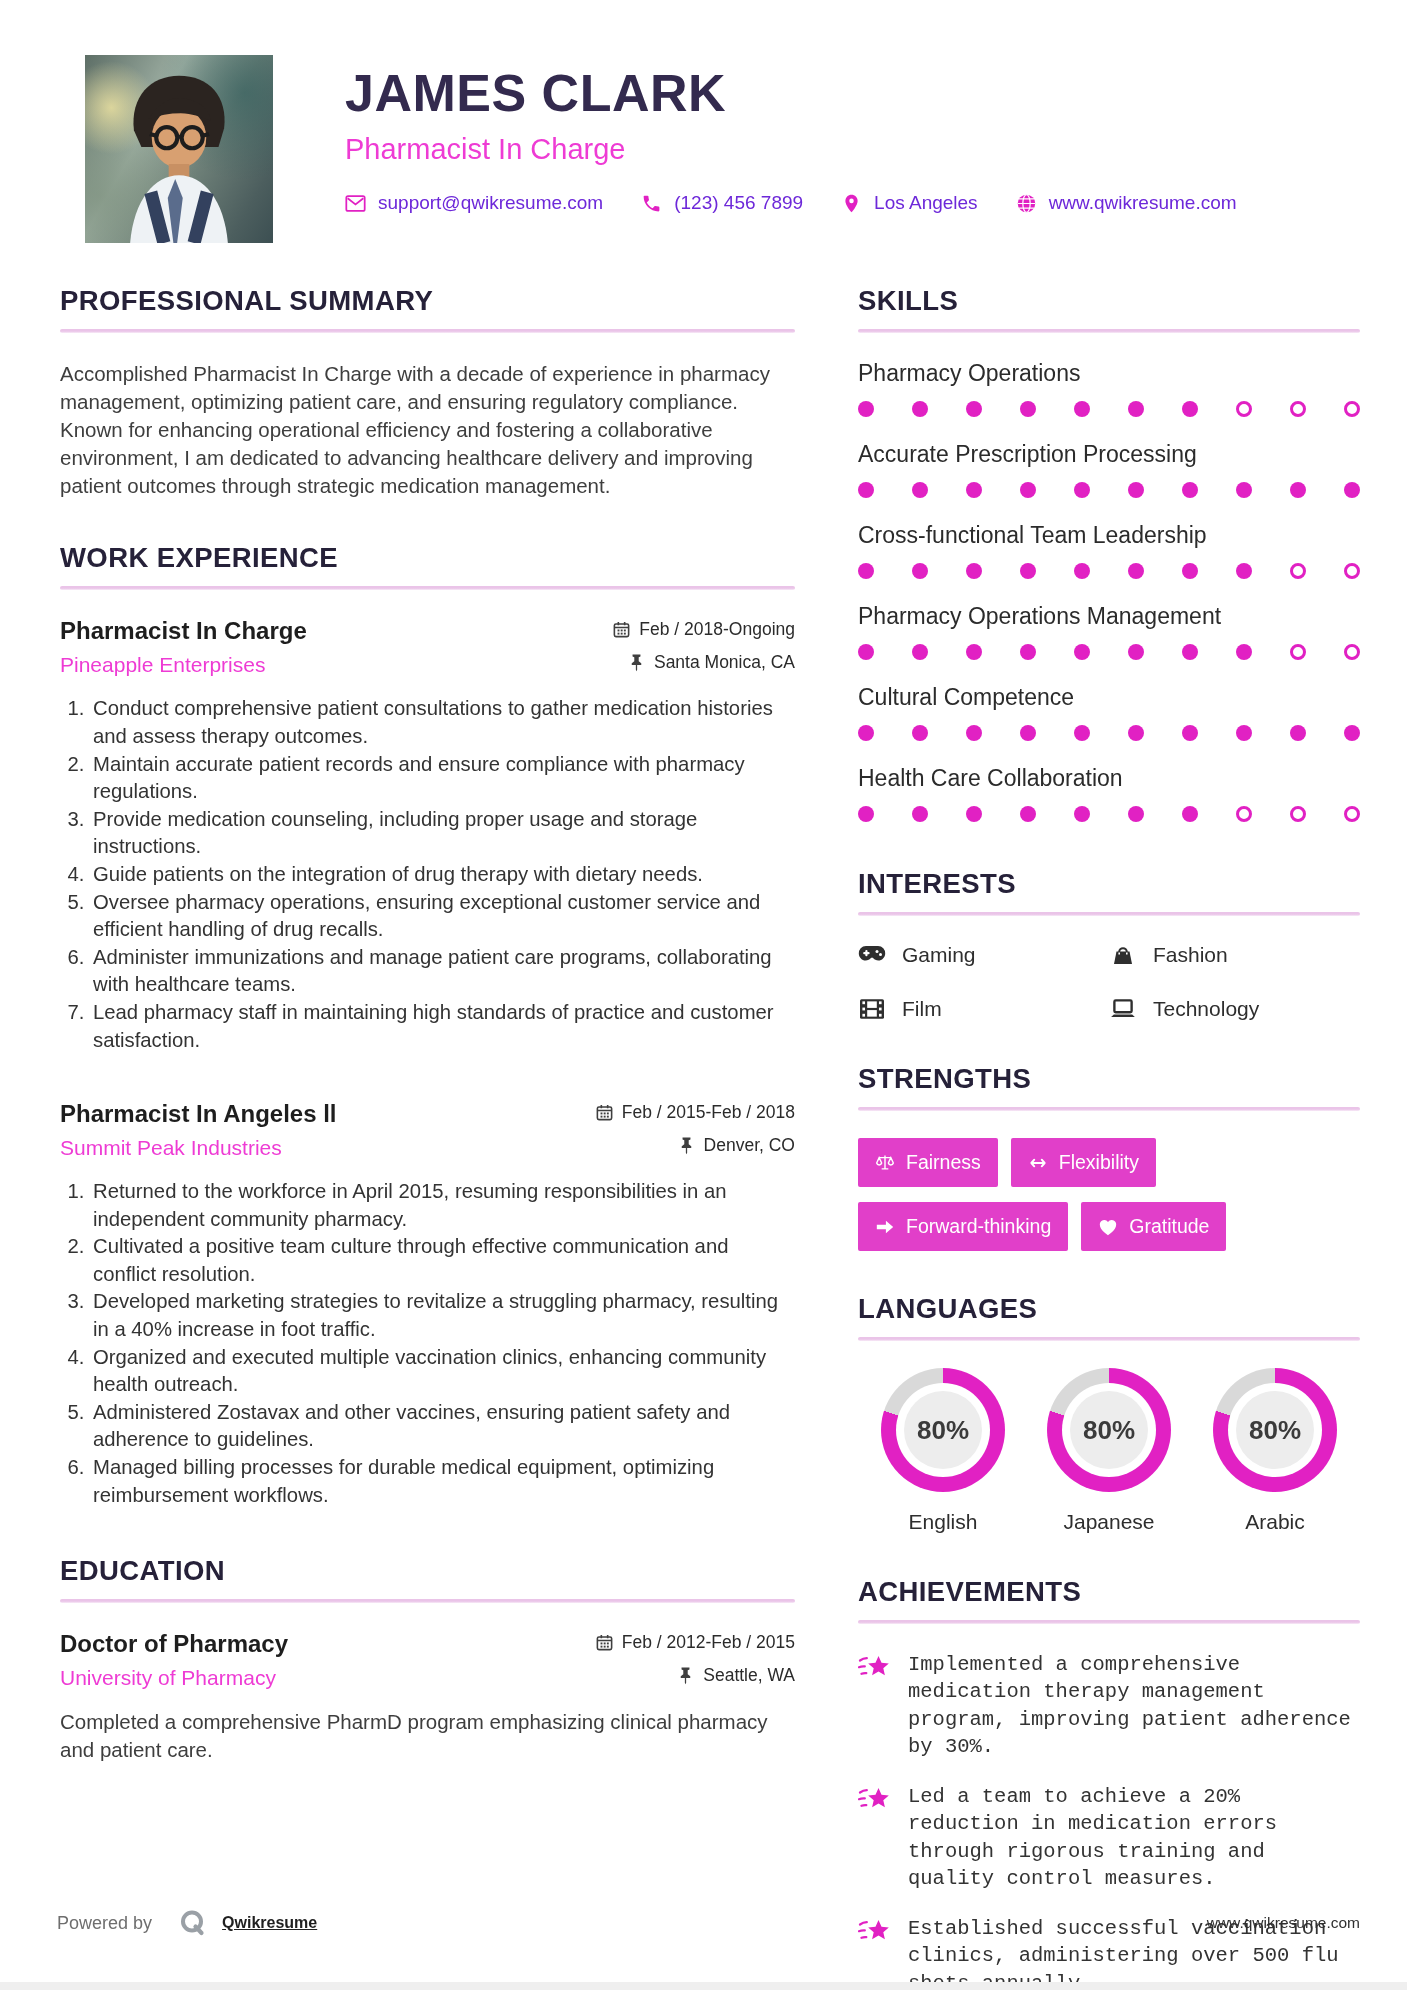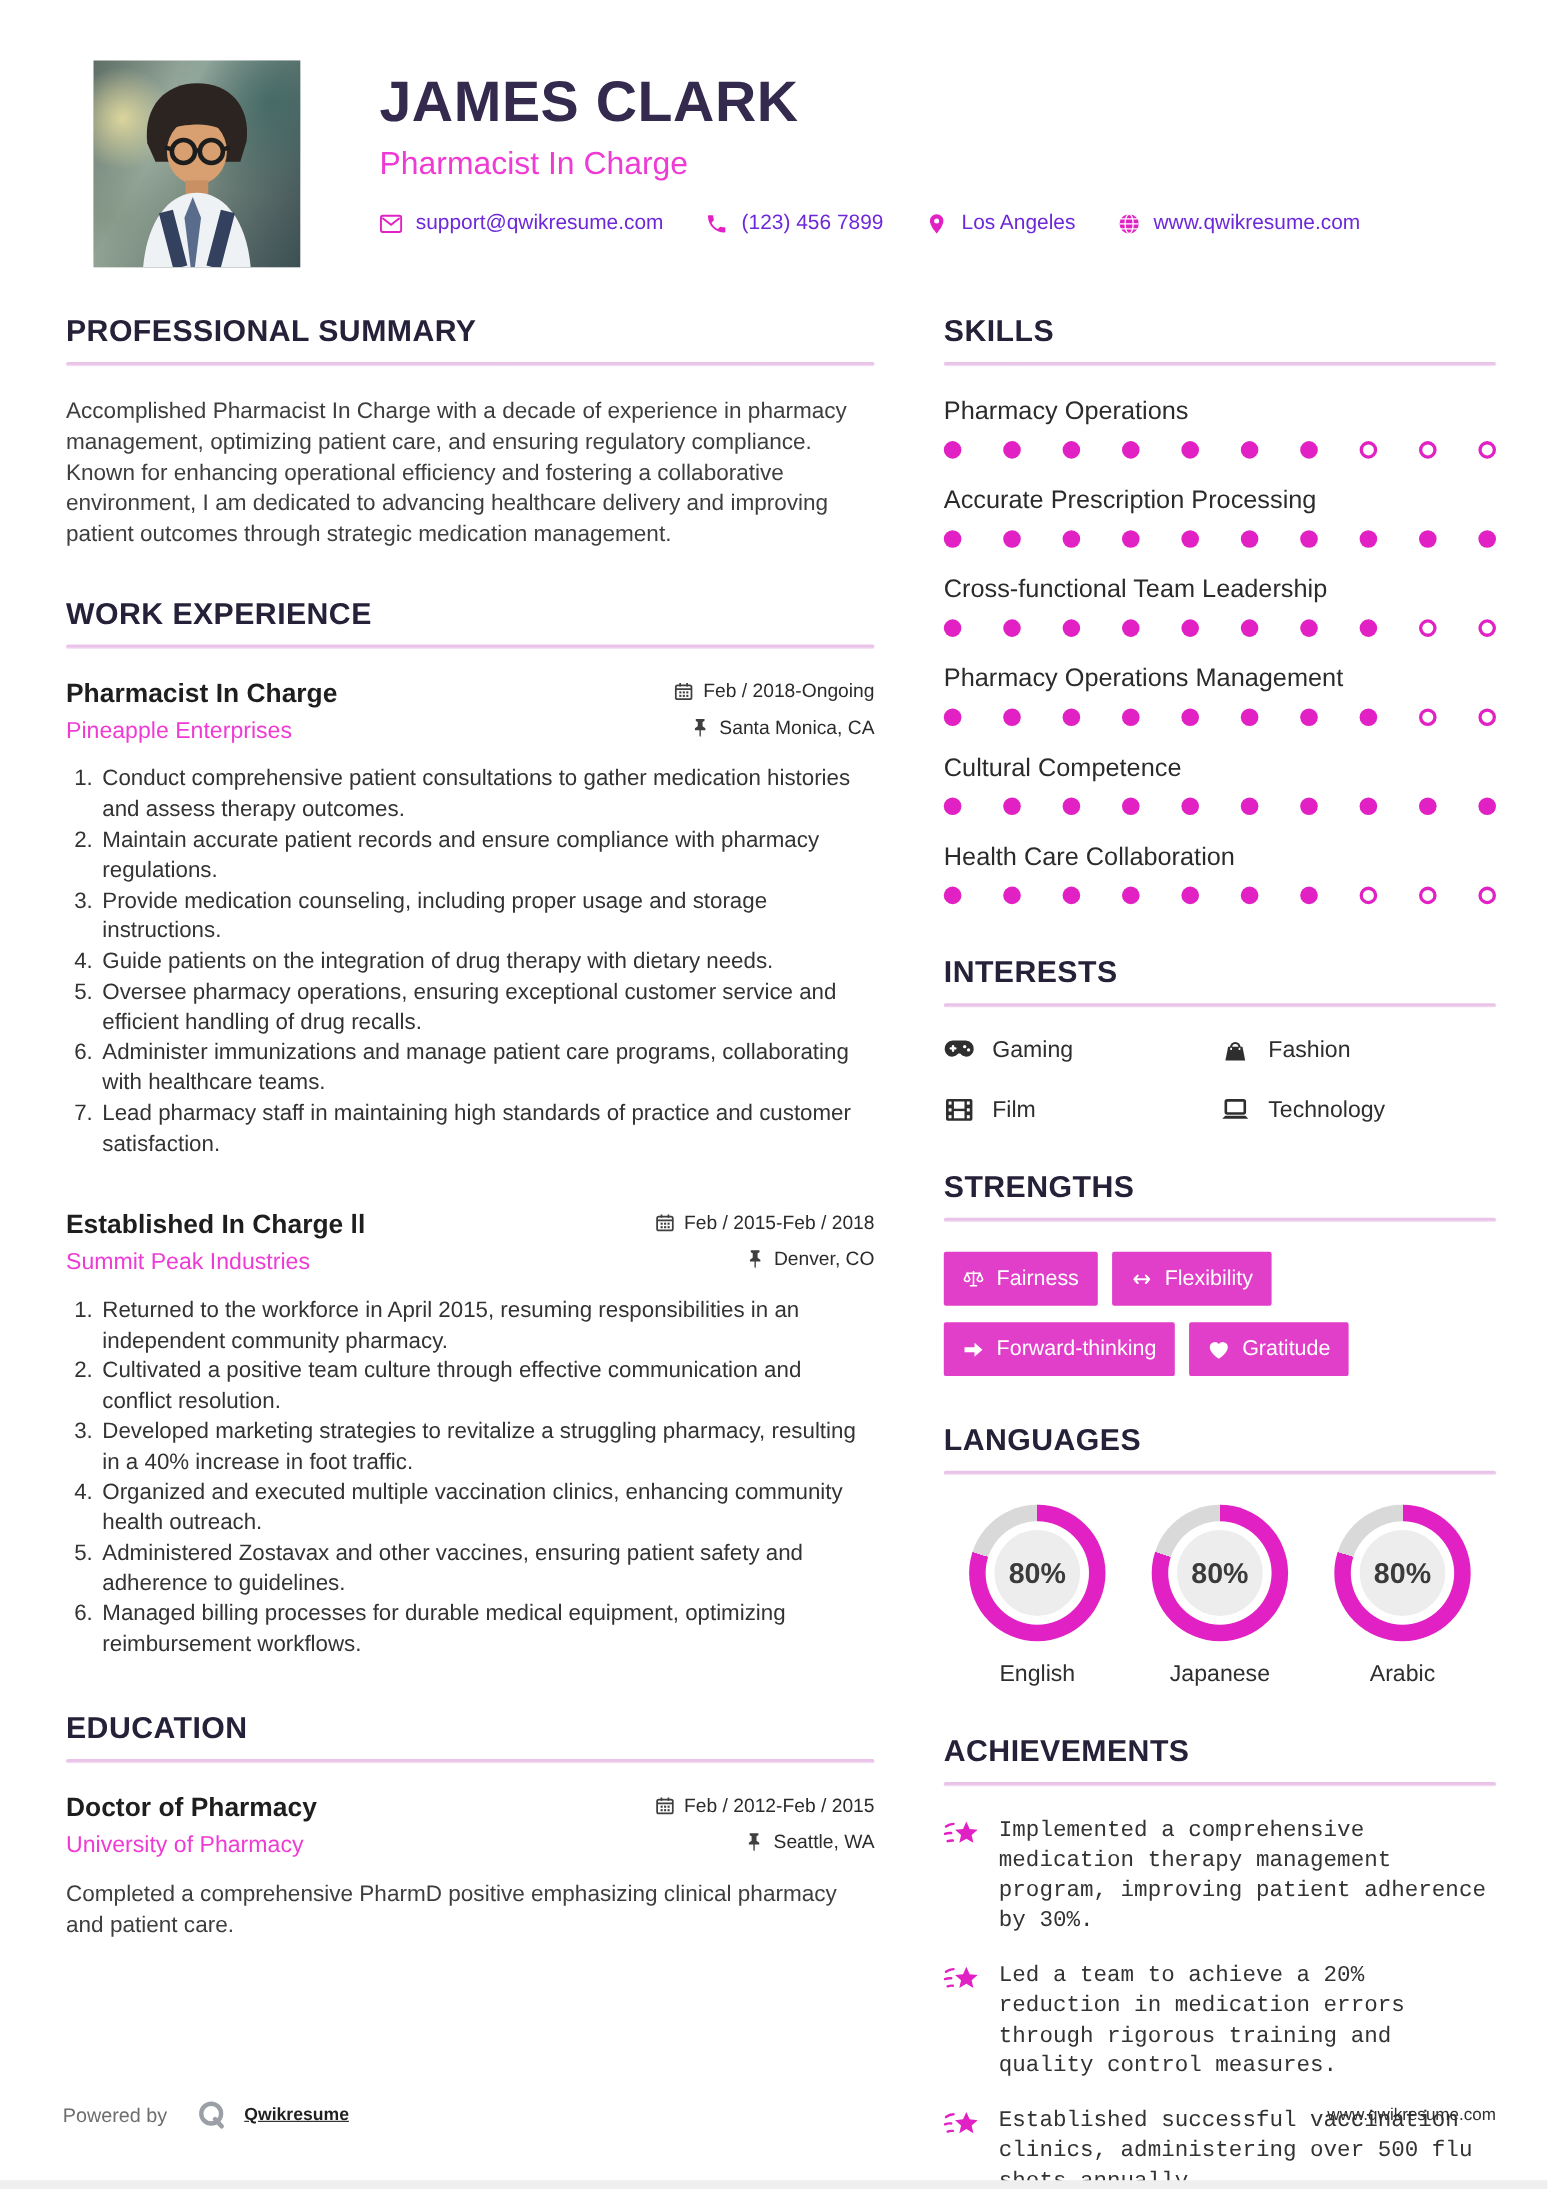--- a/index.html
+++ b/index.html
@@ -196,21 +196,21 @@
                 <li>Maintain accurate patient records and ensure compliance with pharmacy regulations.</li>
                 <li>Provide medication counseling, including proper usage and storage instructions.</li>
                 <li>Guide patients on the integration of drug therapy with dietary needs.</li>
                 <li>Oversee pharmacy operations, ensuring exceptional customer service and efficient handling of drug recalls.</li>
                 <li>Administer immunizations and manage patient care programs, collaborating with healthcare teams.</li>
                 <li>Lead pharmacy staff in maintaining high standards of practice and customer satisfaction.</li>
               </ol>
             </div>
             <div class="job">
               <div class="job-row">
-                <h3 class="job-title">Established In Charge ll</h3>
+                <h3 class="job-title">Pharmacist In Angeles ll</h3>
                 <div class="meta">
                   <span class="mi">
                     <svg viewBox="0 0 24 24">
                       <g fill="none" stroke="#3f3f3f" stroke-width="2">
                         <rect x="3" y="5" width="18" height="16" rx="2"></rect>
                         <path d="M3 9.5h18M8 2.5v4M16 2.5v4"></path>
                       </g>
                       <g fill="#3f3f3f">
                         <rect x="7" y="12" width="2.4" height="2.4"></rect>
                         <rect x="11" y="12" width="2.4" height="2.4"></rect>
@@ -277,21 +277,21 @@
             <div class="company">University of Pharmacy</div>
             <div class="meta">
               <span class="mi">
                 <svg viewBox="0 0 24 24">
                     <path d="M7 2h10v2.3l-2.2 1.2v5l3.2 2.3V15h-5.2v6l-.8 2-.8-2v-6H6v-2.2l3.2-2.3v-5L7 4.3z" fill="#3f3f3f"></path>
                   </svg>
               </span>
               <span>Seattle, WA</span>
             </div>
           </div>
-          <p class="edu-desc">Completed a comprehensive PharmD positive emphasizing clinical pharmacy and patient care.</p>
+          <p class="edu-desc">Completed a comprehensive PharmD program emphasizing clinical pharmacy and patient care.</p>
         </div>
       </section>
     </main>
 
     <aside class="col-right">
 
       <section style="margin-bottom:46px;">
         <h2 class="sec">SKILLS</h2>
         <div class="rule"></div>
         <div id="skills-list">

